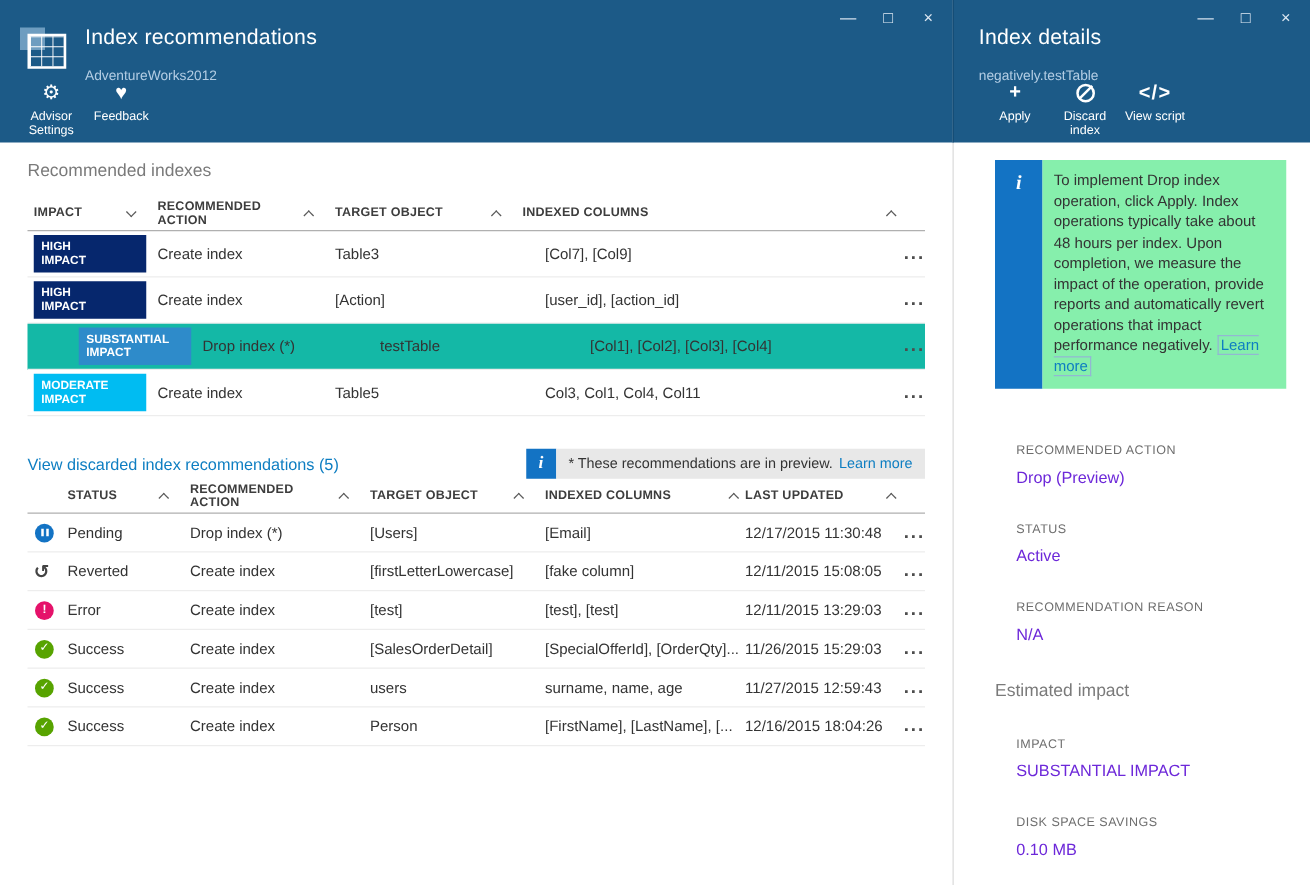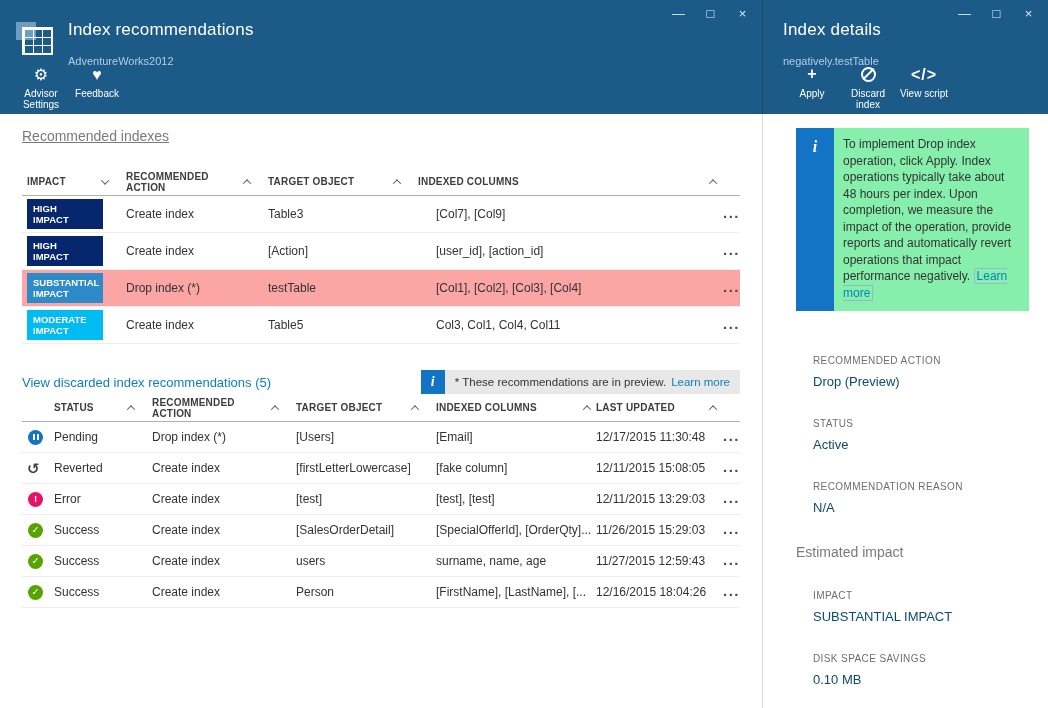--- a/index.html
+++ b/index.html
@@ -34,40 +34,40 @@
   .tool .t-icon { display:flex; align-items:center; justify-content:center; height:20px; font-size:16px; margin-bottom:4px; font-style:normal; }
   .tool.nowrap { white-space:nowrap; }
   .plus-glyph { font-size:20px; font-weight:bold; line-height:18px; }
   .code-glyph { font-size:12px; font-weight:bold; letter-spacing:1px; }
   .discard-glyph { width:15px; height:15px; border:2px solid #fff; border-radius:50%; position:relative; display:inline-block; }
   .discard-glyph::after { content:""; position:absolute; left:-2px; top:4.5px; width:15px; height:2px; background:#fff; transform:rotate(-45deg); }
 
   
   .left-content { flex:1; background:#fff; padding:14px 22px 0 22px; }
   .section-title { color:#7a7a7a; font-size:14px; }
-  .rec-section-title { margin-bottom:24px;text-decoration:underline; }
+  .rec-section-title { margin-bottom:13px; }
 
   .dtable { width:718px; }
   .hrow { display:flex; align-items:center; height:28px; border-bottom:1px solid #b0b0b0;
     font-size:10px; font-weight:bold; color:#3d3d3d; letter-spacing:.2px; }
   .hcell { display:flex; align-items:center; justify-content:space-between; padding-right:18px; cursor:pointer; }
   .hflex { flex:1; padding-right:24px; }
   .chev { display:inline-block; width:6px; height:6px; border-right:1.3px solid #5a5a5a; border-bottom:1.3px solid #5a5a5a; flex:none; }
   .chev.up { transform:rotate(-135deg) translate(-1px,-1px); }
   .chev.down { transform:rotate(45deg) translate(-1px,-1px); }
 
   .rrow { display:flex; align-items:center; height:37px; border-bottom:1px solid #ededed; font-size:12px; color:#333; cursor:pointer; }
   .c-impact { width:104px; padding-left:5px; }
   .c-action { width:142px; }
   .c-target { width:150px; }
   .c-cols   { flex:1; overflow:hidden; white-space:nowrap;margin-left:18px; }
   .c-menu   { width:40px; text-align:right; }
   .menu-dots { color:#4d4d4d; font-size:15px; font-weight:bold; letter-spacing:1.5px; cursor:pointer; line-height:10px; }
 
-  .impact-badge { width:76px; height:30px; padding:3px 6px; color:#fff; font-size:9.5px; font-weight:bold;
+  .impact-badge { width:90px; height:30px; padding:3px 6px; color:#fff; font-size:9.5px; font-weight:bold;
     line-height:11.5px; display:flex; flex-direction:column; justify-content:center; }
 
   .preview-row { margin-top:26px; display:flex; justify-content:space-between; align-items:center; width:718px; }
   .link { color:#0e7ec2; font-size:13px; cursor:pointer; text-decoration:none; }
   .note { display:flex; align-items:stretch; height:24px; }
   .note-i { width:24px; background:#1373c4; color:#fff; display:flex; align-items:center; justify-content:center;
     font-family:"Liberation Serif","DejaVu Serif",serif; font-style:italic; font-weight:bold; font-size:14px; }
   .note-body { background:#e8e8e8; display:flex; align-items:center; padding:0 10px; font-size:11.5px; color:#333; }
   .note-link { margin-left:5px; font-size:11.5px; }
 
@@ -93,21 +93,21 @@
   .right-content { flex:1; background:#fff; padding-top:14px; }
   .info-box { display:flex; margin-left:33px; width:233px; }
   .ib-accent { width:38px; background:#1373c4; color:#fff; text-align:center; padding-top:10px;
     font-family:"Liberation Serif","DejaVu Serif",serif; font-style:italic; font-weight:bold; font-size:16px; }
   .ib-body { flex:1; background:#86efac; padding:8px 9px 10px 9px; font-size:12px; line-height:16.5px; color:#333; }
   .ib-link { border:1px solid #93b7d2; padding:0 2px; font-size:12px; }
 
   .fields { margin:44px 0 0 50px; }
   .field { margin-bottom:29px; }
   .f-label { font-size:10px; color:#6e6e6e; letter-spacing:.4px; margin-bottom:8px; }
-  .f-value { font-size:13px; color:#0c4a6e; }
+  .f-value { font-size:13px; color:#6d28d9; }
   .est-heading { margin:0 0 30px -17px; }
 </style>
 </head>
 <body>
 
 <div class="app">
 
   <div class="left-panel">
     <div class="panel-header" style="background-color: rgb(28, 90, 135);">
       <div class="win-controls">
@@ -179,21 +179,21 @@
               <span>HIGH</span>
               <span>IMPACT</span>
             </div>
           </div>
           <div class="c-action">Create index</div>
           <div class="c-target">[Action]</div>
           <div class="c-cols">[user_id], [action_id]</div>
           <div class="c-menu"><span class="menu-dots">...</span></div>
         </div>
 
-        <div class="rrow" style="background-color: #fca5a5;">
+        <div class="rrow" style="background-color: #14b8a6; padding-left: 36px;">
           <div class="c-impact">
             <div class="impact-badge" style="background-color: rgb(46, 139, 202);">
               <span>SUBSTANTIAL</span>
               <span>IMPACT</span>
             </div>
           </div>
           <div class="c-action">Drop index (*)</div>
           <div class="c-target">testTable</div>
           <div class="c-cols">[Col1], [Col2], [Col3], [Col4]</div>
           <div class="c-menu"><span class="menu-dots">...</span></div>

